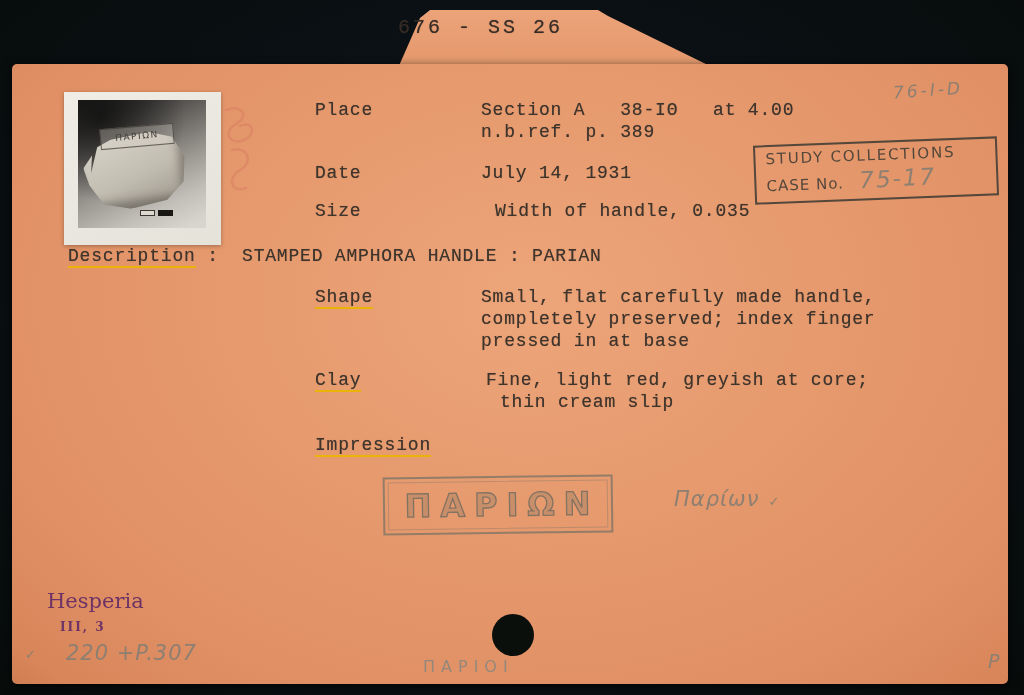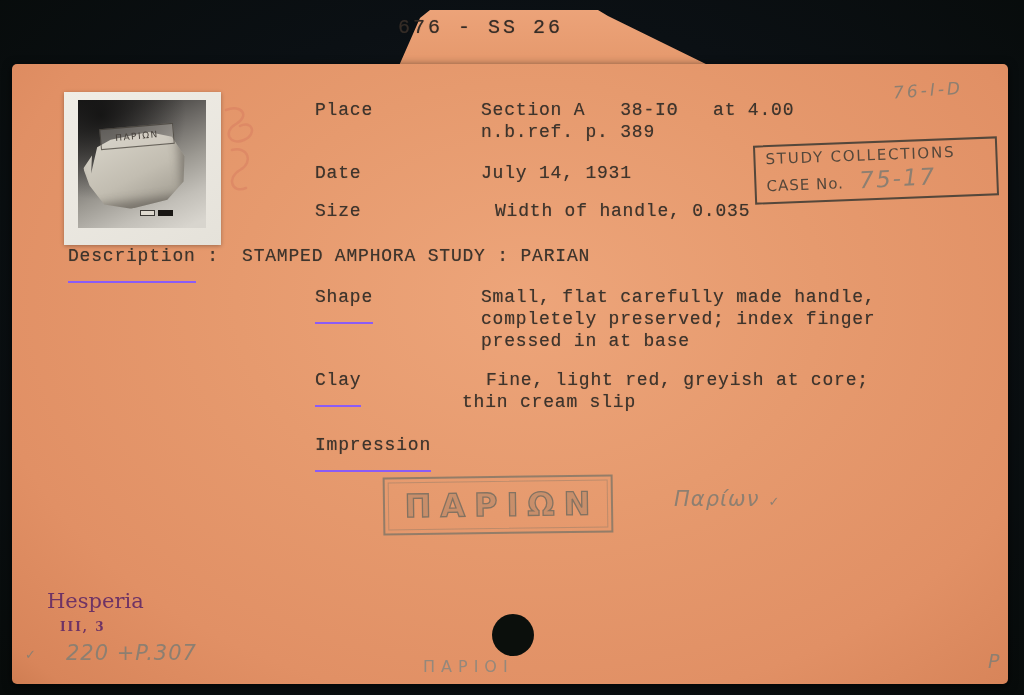--- a/index.html
+++ b/index.html
@@ -27,21 +27,21 @@
     font-family:"Liberation Mono", monospace;font-size:20px;letter-spacing:3px;
     color:#352c26;text-shadow:0 0 1px rgba(53,44,38,.55);
   }
 
   
   .typed{
     position:absolute;font-family:"Liberation Mono", monospace;font-size:18px;
     letter-spacing:.8px;color:#3e342c;white-space:pre;
     text-shadow:0 0 .7px rgba(62,52,44,.6);
   }
-  .u{border-bottom:2px solid #8b5cf6;padding-bottom:15px;}
+  .u{border-bottom:2px solid #eab308;padding-bottom:0;}
 
   
   .pencil{
     position:absolute;font-family:"DejaVu Sans", sans-serif;font-style:italic;
     color:#8d7f71;white-space:pre;
   }
   .purple{position:absolute;font-family:"DejaVu Serif", serif;color:#6e3365;}
 
   
   #photo{
@@ -151,30 +151,30 @@
   <div class="typed" style="left:315px;top:100px;">Place</div>
   <div class="typed" style="left:481px;top:100px;">Section A   38-IΘ   at 4.00</div>
   <div class="typed" style="left:481px;top:122px;">n.b.ref. p. 389</div>
 
   <div class="typed" style="left:315px;top:163px;">Date</div>
   <div class="typed" style="left:481px;top:163px;">July 14, 1931</div>
 
   <div class="typed" style="left:315px;top:201px;">Size</div>
   <div class="typed" style="left:495px;top:201px;text-align:right;">Width of handle, 0.035</div>
 
-  <div class="typed" style="left:68px;top:246px;"><span class="u">Description</span><span> :  </span><span>STAMPED AMPHORA STUDY : PARIAN</span></div>
+  <div class="typed" style="left:68px;top:246px;"><span class="u">Description</span><span> :  </span><span>STAMPED AMPHORA HANDLE : PARIAN</span></div>
 
   <div class="typed" style="left:315px;top:287px;"><span class="u">Shape</span></div>
   <div class="typed" style="left:481px;top:287px;">Small, flat carefully made handle,</div>
   <div class="typed" style="left:481px;top:309px;">completely preserved; index finger</div>
   <div class="typed" style="left:481px;top:331px;">pressed in at base</div>
 
   <div class="typed" style="left:315px;top:370px;"><span class="u">Clay</span></div>
   <div class="typed" style="left:486px;top:370px;text-align:right;">Fine, light red, greyish at core;</div>
-  <div class="typed" style="left:462px;top:392px;">thin cream slip</div>
+  <div class="typed" style="left:500px;top:392px;">thin cream slip</div>
 
   <div class="typed" style="left:315px;top:435px;"><span class="u">Impression</span></div>
 
   <div id="sketch-box">
     <span id="sketch-text">ΠΑΡΙΩΝ</span>
   </div>
   <div id="impression-note" class="pencil"><span>Παρίων</span><span id="impression-check">✓</span></div>
 
   <div id="hesperia1" class="purple">Hesperia</div>
   <div id="hesperia2" class="purple">III, 3</div>

